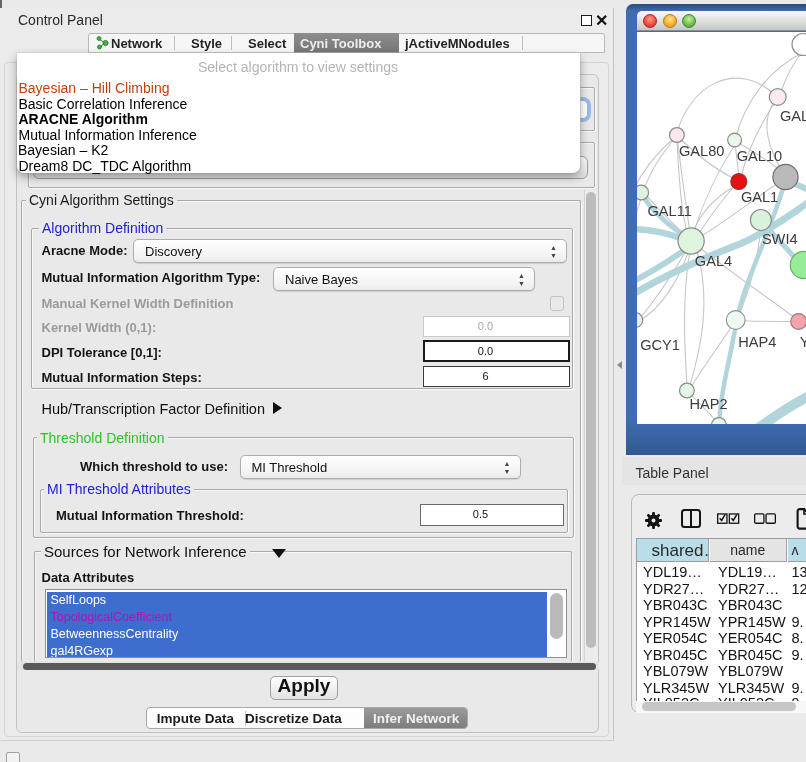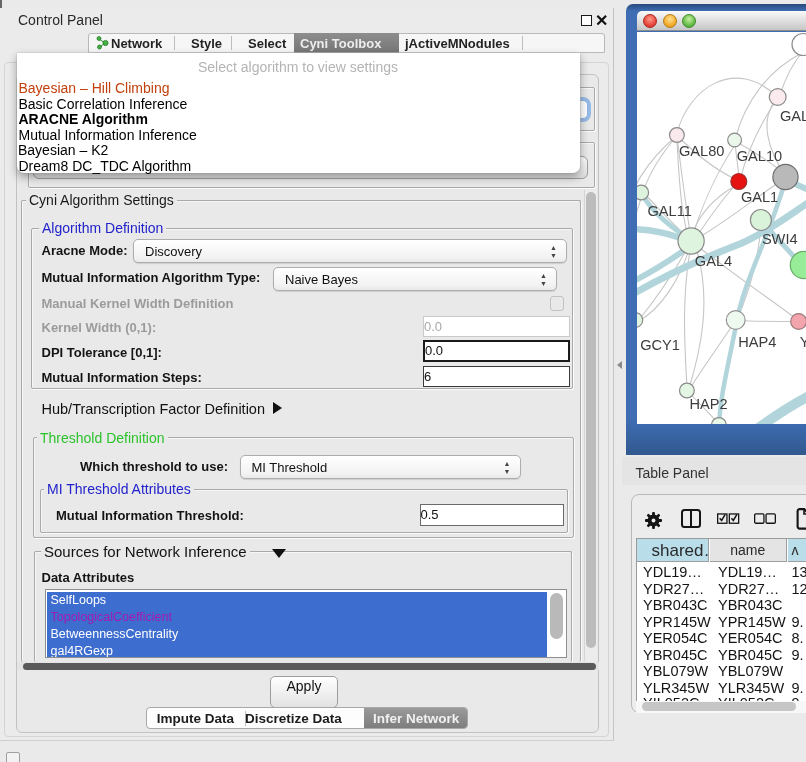--- a/index.html
+++ b/index.html
@@ -2,21 +2,21 @@
 <html><head><meta charset="utf-8">
 <style>
 *{margin:0;padding:0;box-sizing:border-box}
 html,body{width:806px;height:762px;background:#eaeaea;font-family:"Liberation Sans",sans-serif;overflow:hidden;position:relative}
 .abs{position:absolute}
 .b{font-weight:bold}
 .lbl{position:absolute;font-size:13px;font-weight:bold;color:#141414;white-space:nowrap}
 .glbl{color:#9b9b9b}
 .combo{position:absolute;background:linear-gradient(180deg,#ffffff 0%,#f2f2f2 80%,#e9e9e9 100%);border:1px solid #adadad;border-radius:5px;box-shadow:0 1px 1px rgba(0,0,0,.12);font-size:13px;color:#111;line-height:22px;padding-left:11px;white-space:nowrap}
 .carr{position:absolute;right:8px;top:3px;width:9px;font-size:7px;line-height:8px;color:#444;text-align:center}
-.tf{position:absolute;background:#fff;font-size:13px;color:#111;text-align:left;padding-right:22px}
+.tf{position:absolute;background:#fff;font-size:11px;color:#111;text-align:center;padding-right:22px}
 .grp{position:absolute;border:1px solid #a9a9a9;border-radius:2px;box-shadow:inset 1px 1px 0 rgba(255,255,255,.6),1px 1px 0 rgba(255,255,255,.8)}
 .gt{position:absolute;top:-8px;font-size:14px;background:#e9e9e9;padding:0 3px;white-space:nowrap;line-height:16px}
 </style></head>
 <body>
 
 <div class="abs" style="left:0;top:0;width:2px;height:9px;background:#666"></div>
 
 <div class="abs" style="left:0;top:8px;width:614px;height:733px;background:#ebebeb;border-right:1px solid #c4c4c4;border-bottom:1px solid #cfcfcf"></div>
 <div class="abs" style="left:18px;top:11.5px;font-size:14px;color:#2a2a2a">Control Panel</div>
 <div class="abs" style="left:580.5px;top:15px;width:11.5px;height:11px;border:1.6px solid #1a1a1a;background:#fdfdfd"></div>
@@ -48,21 +48,21 @@
 <div class="grp" style="left:28px;top:141.5px;width:566.5px;height:46px"></div>
 <div class="abs" style="left:33px;top:156px;width:555px;height:22.5px;background:linear-gradient(180deg,#fff,#ddd);border:1px solid #9e9e9e;border-radius:6px"></div>
 
 <div class="grp" style="left:20.5px;top:199.5px;width:560px;height:462px;border-bottom:none"></div>
 <div class="gt" style="left:26px;top:192px;color:#1a1a1a">Cyni Algorithm Settings</div>
 <div class="grp" style="left:31px;top:227.5px;width:542px;height:161px"></div>
 <div class="gt" style="left:39px;top:220px;color:#2222cc">Algorithm Definition</div>
 <div class="lbl" style="left:41.5px;top:242.5px">Aracne Mode:</div>
 <div class="combo" style="left:133px;top:239px;width:434px;height:24px;line-height:23px">Discovery<span class="carr" style="top:4px">▲<br>▼</span></div>
 <div class="lbl" style="left:41.5px;top:269.5px">Mutual Information Algorithm Type:</div>
-<div class="combo" style="left:273px;top:266.5px;width:284px;height:24px;line-height:23px">Naive Bayes<span class="carr" style="top:4px">▲<br>▼</span></div>
+<div class="combo" style="left:273px;top:266.5px;width:262px;height:24px;line-height:23px">Naive Bayes<span class="carr" style="top:4px">▲<br>▼</span></div>
 <div class="lbl glbl" style="left:41.5px;top:296px">Manual Kernel Width Definition</div>
 <div class="abs" style="left:549.5px;top:296px;width:14.5px;height:14.5px;background:#e9e9e9;border:1px solid #c2c2c2;border-radius:3px"></div>
 <div class="lbl glbl" style="left:41.5px;top:319.5px">Kernel Width (0,1):</div>
 <div class="tf" style="left:423px;top:315.5px;width:147px;height:21px;border:1px solid #c9c9c9;color:#a8a8a8;line-height:19px">0.0</div>
 <div class="lbl" style="left:41.5px;top:344.5px">DPI Tolerance [0,1]:</div>
 <div class="tf" style="left:423px;top:340px;width:147px;height:21.5px;border:2px solid #1a1a1a;line-height:18px">0.0</div>
 <div class="lbl" style="left:41.5px;top:369.5px">Mutual Information Steps:</div>
 <div class="tf" style="left:423px;top:365.5px;width:147px;height:21.5px;border:1px solid #3a3a3a;line-height:19px">6</div>
 <div class="abs" style="left:41.5px;top:400.5px;font-size:14.5px;color:#111">Hub/Transcription Factor Definition</div>
 <div class="abs" style="left:273px;top:402px;width:0;height:0;border-left:9px solid #111;border-top:6px solid transparent;border-bottom:6px solid transparent"></div>
@@ -87,21 +87,21 @@
  <div class="abs" style="left:5px;top:37.5px;font-size:12.5px;color:#fff">BetweennessCentrality</div>
  <div class="abs" style="left:5px;top:54.5px;font-size:12.5px;color:#fff">gal4RGexp</div>
  <div class="abs" style="left:504px;top:3px;width:13px;height:46px;background:#b9b9b9;border-radius:7px"></div>
 </div>
 
 <div class="abs" style="left:583.5px;top:190px;width:13.5px;height:471px;background:#ececec;border-left:1px solid #d5d5d5"></div>
 <div class="abs" style="left:585.5px;top:192px;width:10px;height:456px;background:#bcbcbc;border-radius:5px"></div>
 <div class="abs" style="left:16.5px;top:661.5px;width:582px;height:8.5px;background:#e3e3e3"></div>
 <div class="abs" style="left:23px;top:662.5px;width:573px;height:7px;background:#5a5a5a;border-radius:4px"></div>
 
-<div class="abs" style="left:270px;top:675.5px;width:68px;height:32px;background:linear-gradient(180deg,#ffffff,#e2e2e2);border:1px solid #9e9e9e;border-radius:5px;text-align:center;font-size:14px;font-weight:normal;color:#111;line-height:18px">Apply</div>
+<div class="abs" style="left:270px;top:675.5px;width:68px;height:24px;background:linear-gradient(180deg,#ffffff,#e2e2e2);border:1px solid #9e9e9e;border-radius:5px;text-align:center;font-size:19px;font-weight:bold;color:#111;line-height:18px">Apply</div>
 
 <div class="abs" style="left:146px;top:707px;width:322px;height:21.5px;background:#fdfdfd;border:1px solid #a8a8a8;border-radius:4px;overflow:hidden">
  <div class="abs" style="left:97.5px;top:3px;width:1px;height:15px;background:#c0c0c0"></div>
  <div class="abs" style="left:216.5px;top:0;width:105.5px;height:21.5px;background:linear-gradient(180deg,#9a9a9a,#7b7b7b)"></div>
  <div class="abs b" style="left:0;top:3px;width:97px;text-align:center;font-size:13.5px;color:#1c1c1c">Impute Data</div>
  <div class="abs b" style="left:98px;top:3px;width:118px;font-size:13.5px;color:#1c1c1c">Discretize Data</div>
  <div class="abs b" style="left:216.5px;top:3px;width:105.5px;text-align:center;font-size:13.5px;color:#f0f0f0">Infer Network</div>
 </div>
 
 <div class="abs" style="left:6px;top:752px;width:14px;height:12px;background:#f2f2f2;border:1.5px solid #a0a0a0;border-radius:2px"></div>

